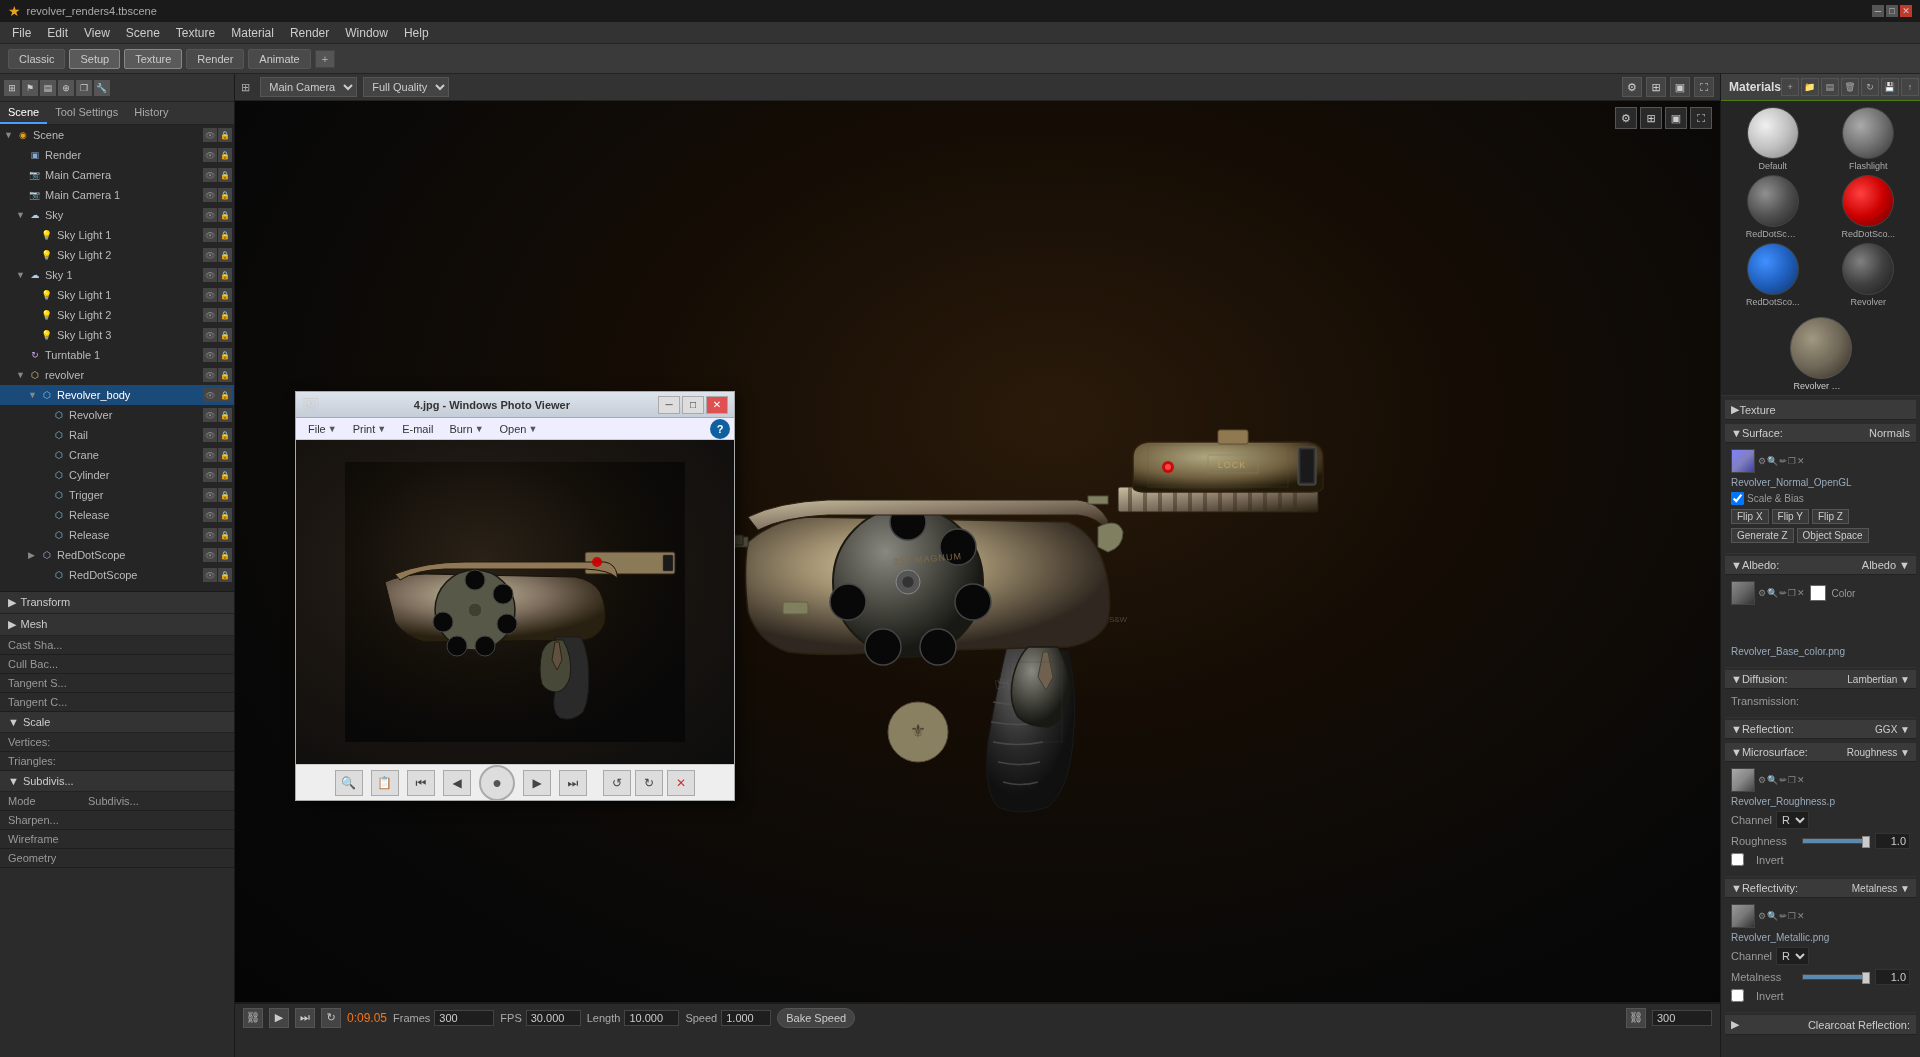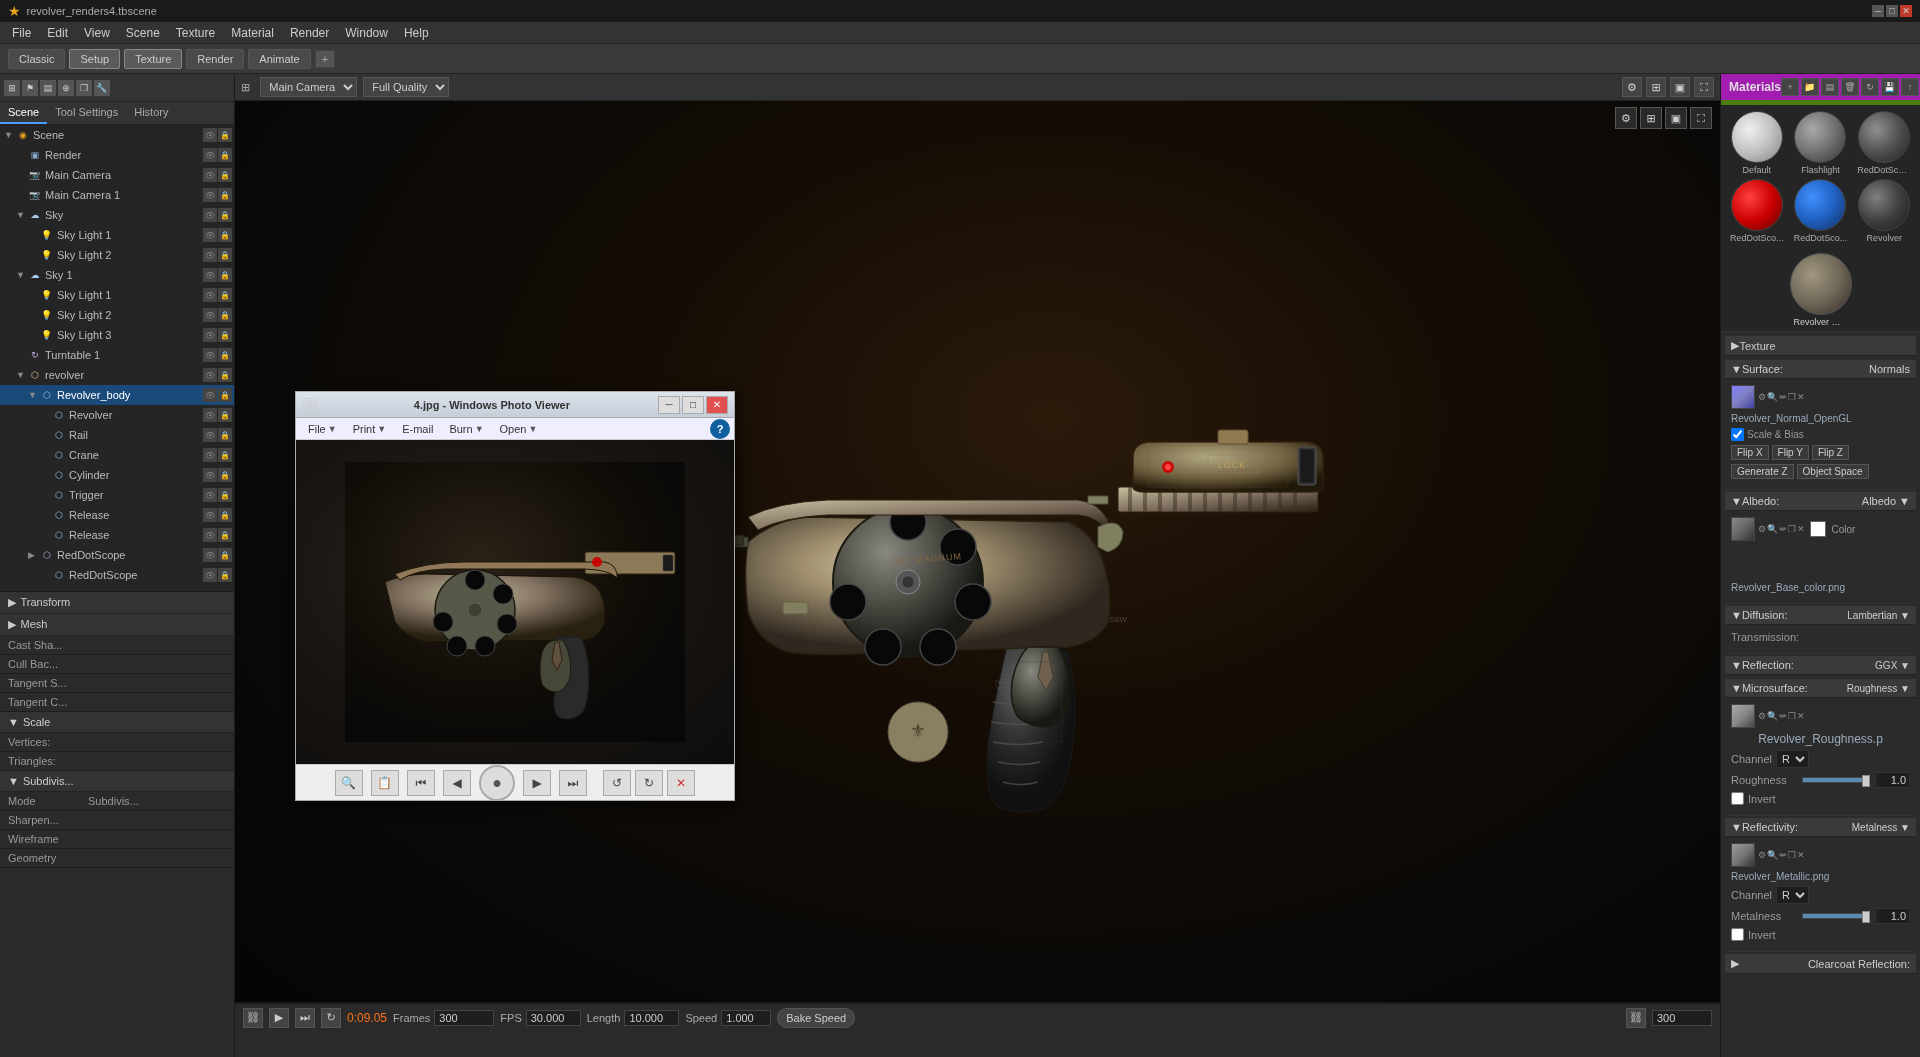--- a/index.html
+++ b/index.html
@@ -69,45 +69,45 @@
     .timeline-ruler { height: 16px; background: #2e2e2e; display: flex; align-items: center; border-bottom: 1px solid #1a1a1a; }
     .timeline-mark { position: absolute; color: #888; font-size: 10px; top: 2px; }
     .timeline-controls { display: flex; align-items: center; padding: 3px 8px; gap: 6px; background: #2a2a2a; border-top: 1px solid #1a1a1a; height: 28px; }
     .tl-btn { background: #444; border: 1px solid #555; color: #ccc; cursor: pointer; width: 20px; height: 20px; display: flex; align-items: center; justify-content: center; font-size: 11px; }
     .tl-field { display: flex; align-items: center; gap: 4px; font-size: 11px; color: #aaa; }
     .tl-input { background: #1e1e1e; border: 1px solid #444; color: #ccc; font-size: 11px; padding: 1px 4px; width: 60px; }
     .timeline-playhead { position: absolute; top: 0; bottom: 0; width: 2px; background: #4a9eff; left: 80%; }
     
     
     .right-panel { width: 200px; background: #2b2b2b; border-left: 1px solid #1a1a1a; display: flex; flex-direction: column; }
-    .mat-header { display: flex; align-items: center; justify-content: space-between; padding: 4px 8px; background: #a21caf; border-bottom: 5px solid #4d7c0f; }
+    .mat-header { display: flex; align-items: center; justify-content: space-between; padding: 4px 8px; background: #404040; border-bottom: 1px solid #4d7c0f; }
     .mat-title { font-size: 12px; color: #ddd; font-weight: bold; }
     .mat-toolbar { display: flex; gap: 2px; }
     .mat-icon-btn { width: 18px; height: 18px; background: #444; border: 1px solid #555; color: #aaa; cursor: pointer; display: flex; align-items: center; justify-content: center; font-size: 9px; }
     
     
-    .mat-grid { display: grid; grid-template-columns: 1fr 1fr 1fr; gap: 4px; padding: 6px; background: #252525; }
+    .mat-grid { display: grid; grid-template-columns: 1fr 1fr; gap: 4px; padding: 6px; background: #252525; }
     .mat-item { display: flex; flex-direction: column; align-items: center; gap: 2px; cursor: pointer; }
     .mat-ball { width: 52px; height: 52px; border-radius: 50%; border: 1px solid #444; }
     .mat-label { font-size: 9px; color: #aaa; text-align: center; max-width: 54px; overflow: hidden; text-overflow: ellipsis; white-space: nowrap; }
     
     
     .mat-props { flex: 1; overflow-y: auto; padding: 4px; }
     .mat-section { margin-bottom: 4px; }
     .mat-section-header { background: #3a3a3a; padding: 3px 6px; font-size: 11px; color: #ccc; cursor: pointer; display: flex; align-items: center; justify-content: space-between; border-bottom: 1px solid #222; }
     .mat-section-content { padding: 4px 0; }
     .mat-prop-row { display: flex; align-items: center; padding: 2px 6px; font-size: 11px; }
     .mat-prop-label { width: 80px; color: #999; }
     .mat-map-row { display: flex; align-items: center; padding: 2px 6px; font-size: 11px; gap: 3px; }
     .mat-map-thumb { width: 24px; height: 24px; background: #555; border: 1px solid #444; flex-shrink: 0; }
     .mat-map-icons { display: flex; gap: 1px; }
     .mat-map-icon { font-size: 9px; color: #888; cursor: pointer; }
     .mat-channel-row { display: flex; align-items: center; padding: 2px 6px; gap: 4px; font-size: 11px; color: #999; }
     .channel-select { background: #1e1e1e; border: 1px solid #333; color: #ccc; font-size: 11px; padding: 1px; }
-    .mat-check-row { display: flex; align-items: center; padding: 2px 6px; gap: 4px; font-size: 11px; color: #999; }
+    .mat-check-row { display: flex; align-items: center; padding: 2px 6px; gap: 12px; font-size: 11px; color: #999; }
     
     
     .photo-viewer { position: absolute; top: 290px; left: 60px; width: 440px; height: 410px; background: #f0f0f0; border: 1px solid #aaa; box-shadow: 4px 4px 12px rgba(0,0,0,0.6); z-index: 100; display: flex; flex-direction: column; }
     .pv-titlebar { background: linear-gradient(to bottom, #dde4ec, #c5cdd8); height: 26px; display: flex; align-items: center; padding: 0 6px; justify-content: space-between; border-bottom: 1px solid #aaa; }
     .pv-title { font-size: 11px; color: #333; font-weight: bold; }
     .pv-controls { display: flex; gap: 2px; }
     .pv-btn { width: 22px; height: 18px; background: #ddd; border: 1px solid #aaa; cursor: pointer; display: flex; align-items: center; justify-content: center; font-size: 10px; color: #333; }
     .pv-btn.close { background: #e05050; color: white; }
     .pv-menubar { background: #eef; height: 22px; display: flex; align-items: center; padding: 0 4px; border-bottom: 1px solid #ccc; }
     .pv-menu-item { padding: 2px 8px; font-size: 11px; color: #333; cursor: pointer; display: flex; align-items: center; gap: 2px; }
@@ -974,21 +974,21 @@
           <div class="mat-map-row">
             <div class="mat-map-thumb" style="background: linear-gradient(135deg, #aaa 0%, #888 50%, #444 100%);"></div>
             <div class="mat-map-icons">
               <span class="mat-map-icon">⚙</span>
               <span class="mat-map-icon">🔍</span>
               <span class="mat-map-icon">✏</span>
               <span class="mat-map-icon">❐</span>
               <span class="mat-map-icon">✕</span>
             </div>
           </div>
-          <div style="padding:2px 6px; font-size:12px; color:#9ab;text-align:center;">Revolver_Roughness.p</div>
+          <div style="padding:2px 6px; font-size:10px; color:#9ab;">Revolver_Roughness.p</div>
           <div class="mat-channel-row">
             <span>Channel</span>
             <select class="channel-select">
               <option>R</option><option>G</option><option>B</option><option>A</option>
             </select>
           </div>
           <div style="display:flex; align-items:center; padding:2px 6px; gap:6px;">
             <span style="font-size:11px; color:#999; width:65px;">Roughness</span>
             <div class="slider-track" style="width:70px;">
               <div class="slider-fill" style="width:100%;"></div>

